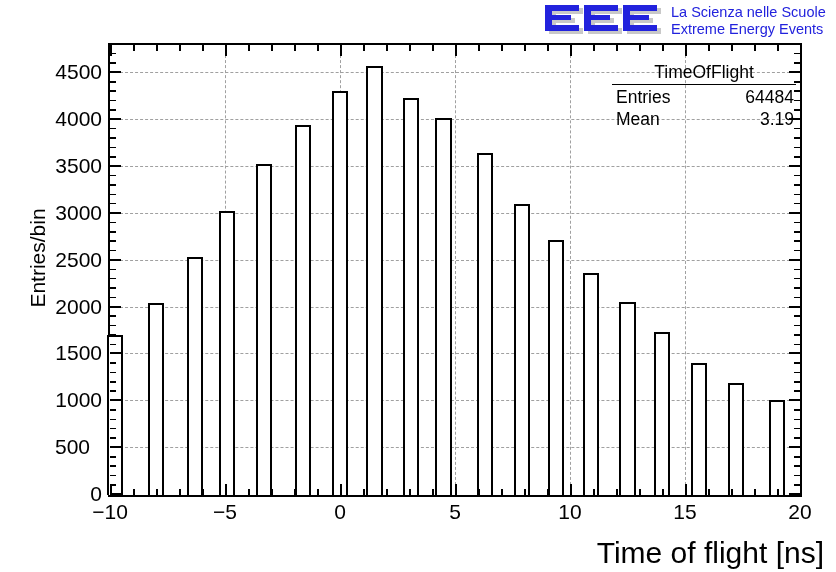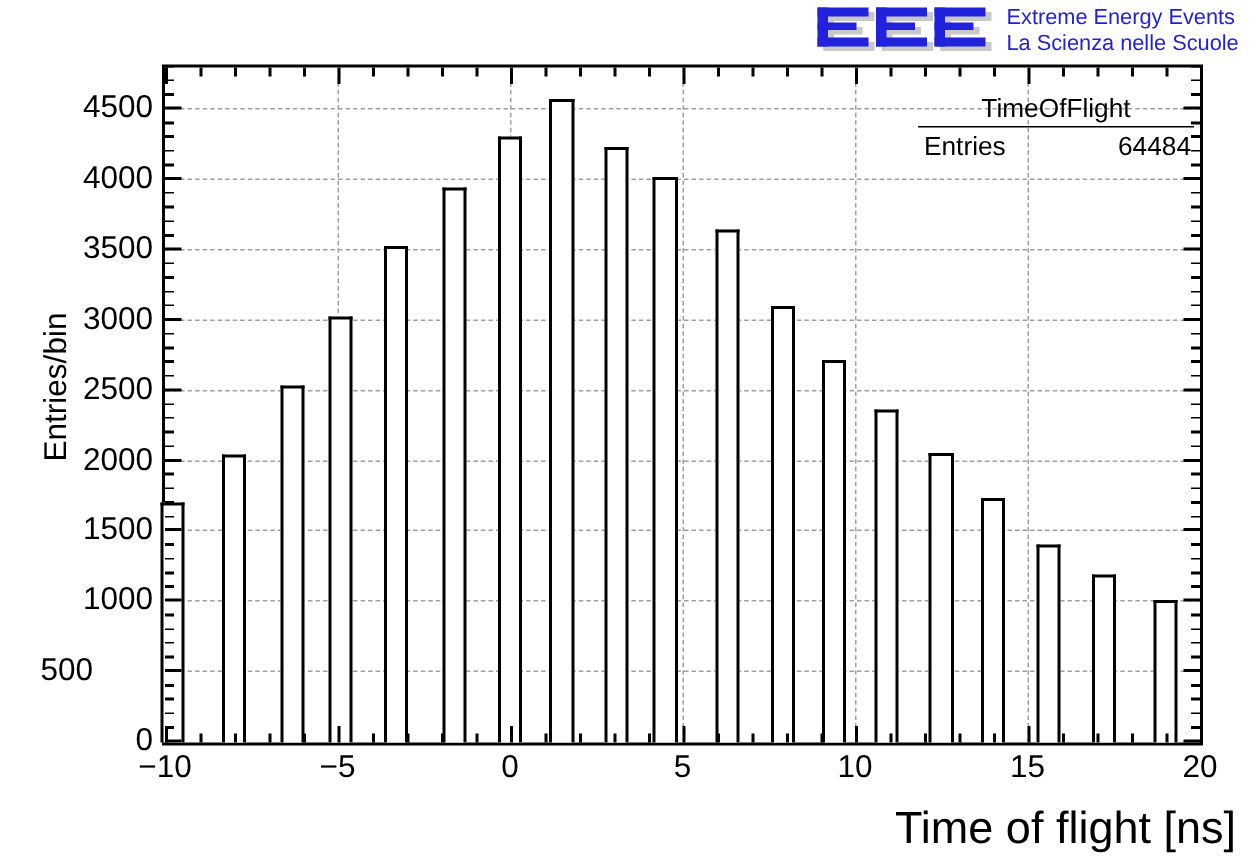--- a/index.html
+++ b/index.html
@@ -88,22 +88,22 @@
           <rect x="41" y="12" width="26" height="5"></rect>
           <rect x="41" y="22" width="34" height="6"></rect>
           <rect x="80" y="2" width="34" height="6"></rect>
           <rect x="80" y="2" width="7" height="26"></rect>
           <rect x="80" y="12" width="26" height="5"></rect>
           <rect x="80" y="22" width="34" height="6"></rect>
         </g>
       </svg>
     </div>
     <div class="logo-text">
+      <div>La Scienza nelle Scuole</div>
       <div>Extreme Energy Events</div>
-      <div>La Scienza nelle Scuole</div>
     </div>
   </div>
 
   <div class="frame">
     <div class="bars" id="gridlayer">
         <div class="gh" style="bottom: 46.875px;"></div>
         <div class="gh" style="bottom: 93.75px;"></div>
         <div class="gh" style="bottom: 140.625px;"></div>
         <div class="gh" style="bottom: 187.5px;"></div>
         <div class="gh" style="bottom: 234.375px;"></div>
@@ -299,21 +299,21 @@
         <div class="tk" style="bottom: 440.625px; right: 0px; height: 1.5px; width: 6px;"></div>
         <div class="tk" style="bottom: 450px; left: 0px; height: 1.5px; width: 6px;"></div>
         <div class="tk" style="bottom: 450px; right: 0px; height: 1.5px; width: 6px;"></div>
       </div>
   </div>
 
   <div class="ylab-txt" id="ylabel" style="left: 26px; top: 258px; transform: rotate(-90deg) translate(-50%, 0px);">Entries/bin</div>
 
   <div id="ylabels">
       <div class="ytick-lbl" style="right: 734px; top: 482px;">0</div>
-      <div class="ytick-lbl" style="right: 774px; top: 435.125px;">500</div>
+      <div class="ytick-lbl" style="right: 746px; top: 435.125px;">500</div>
       <div class="ytick-lbl" style="right: 734px; top: 388.25px;">1000</div>
       <div class="ytick-lbl" style="right: 734px; top: 341.375px;">1500</div>
       <div class="ytick-lbl" style="right: 734px; top: 294.5px;">2000</div>
       <div class="ytick-lbl" style="right: 734px; top: 247.625px;">2500</div>
       <div class="ytick-lbl" style="right: 734px; top: 200.75px;">3000</div>
       <div class="ytick-lbl" style="right: 734px; top: 153.875px;">3500</div>
       <div class="ytick-lbl" style="right: 734px; top: 107px; margin-left: 44px;">4000</div>
       <div class="ytick-lbl" style="right: 734px; top: 60.125px;">4500</div>
     </div>
   <div id="xlabels">
@@ -329,16 +329,20 @@
   <div class="xaxis-title">Time of flight [ns]</div>
 
   <div class="stats">
     <div class="st-title">TimeOfFlight</div>
     <div class="st-rule"></div>
     <div id="statrows">
         <div class="st-row">
           <span class="st-k">Entries</span>
           <span class="st-v">64484</span>
         </div>
+        <div class="st-row">
+          <span class="st-k">Mean</span>
+          <span class="st-v">3.19</span>
+        </div>
       </div>
   </div>
 
 </div>
 
 </body></html>

